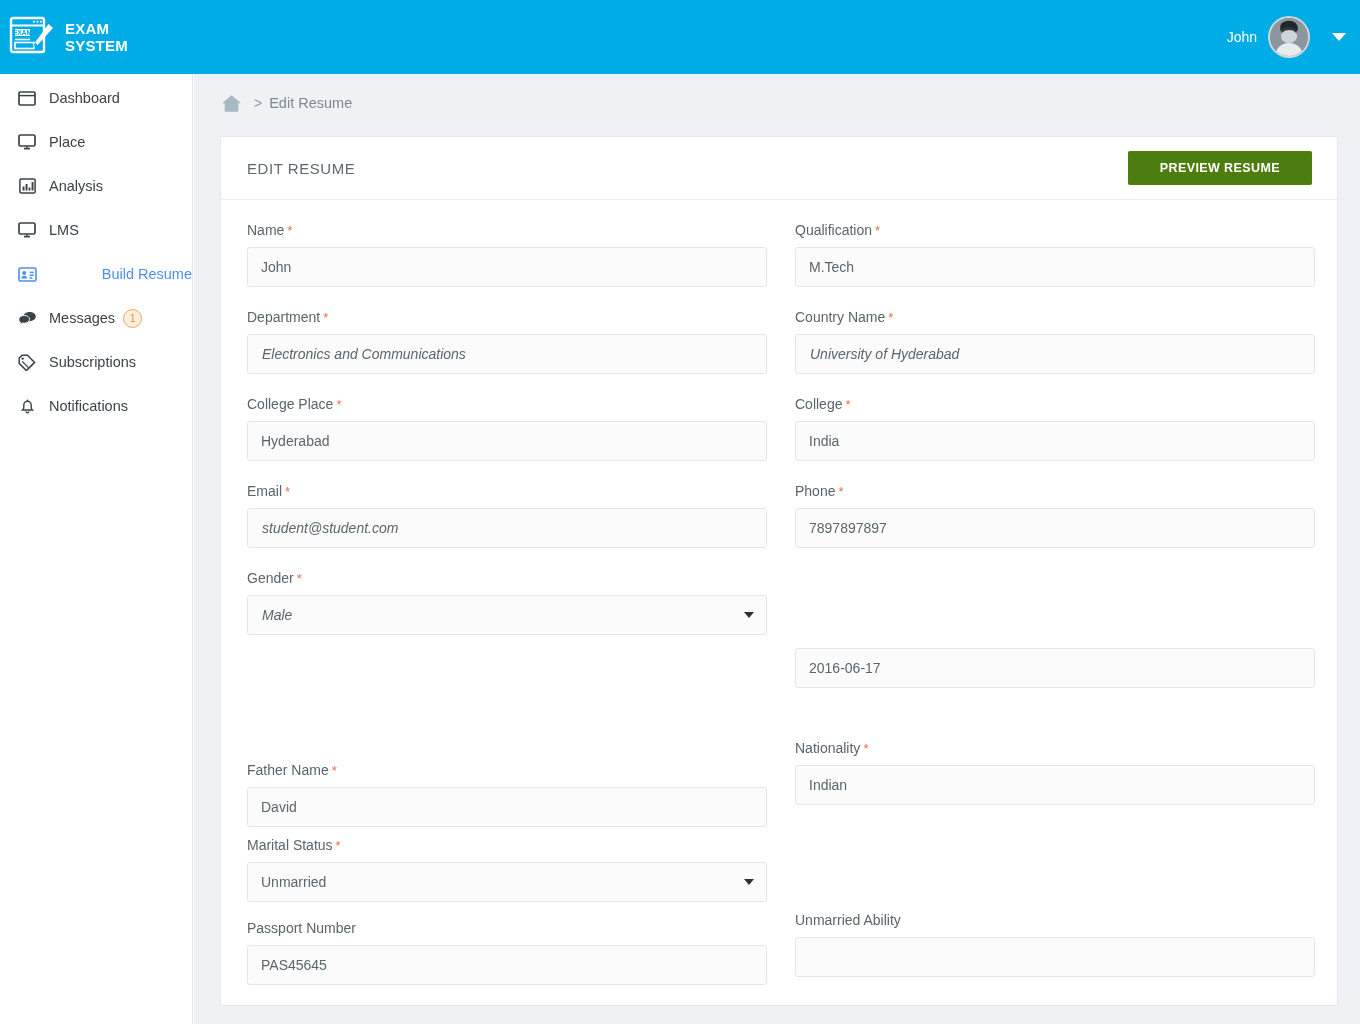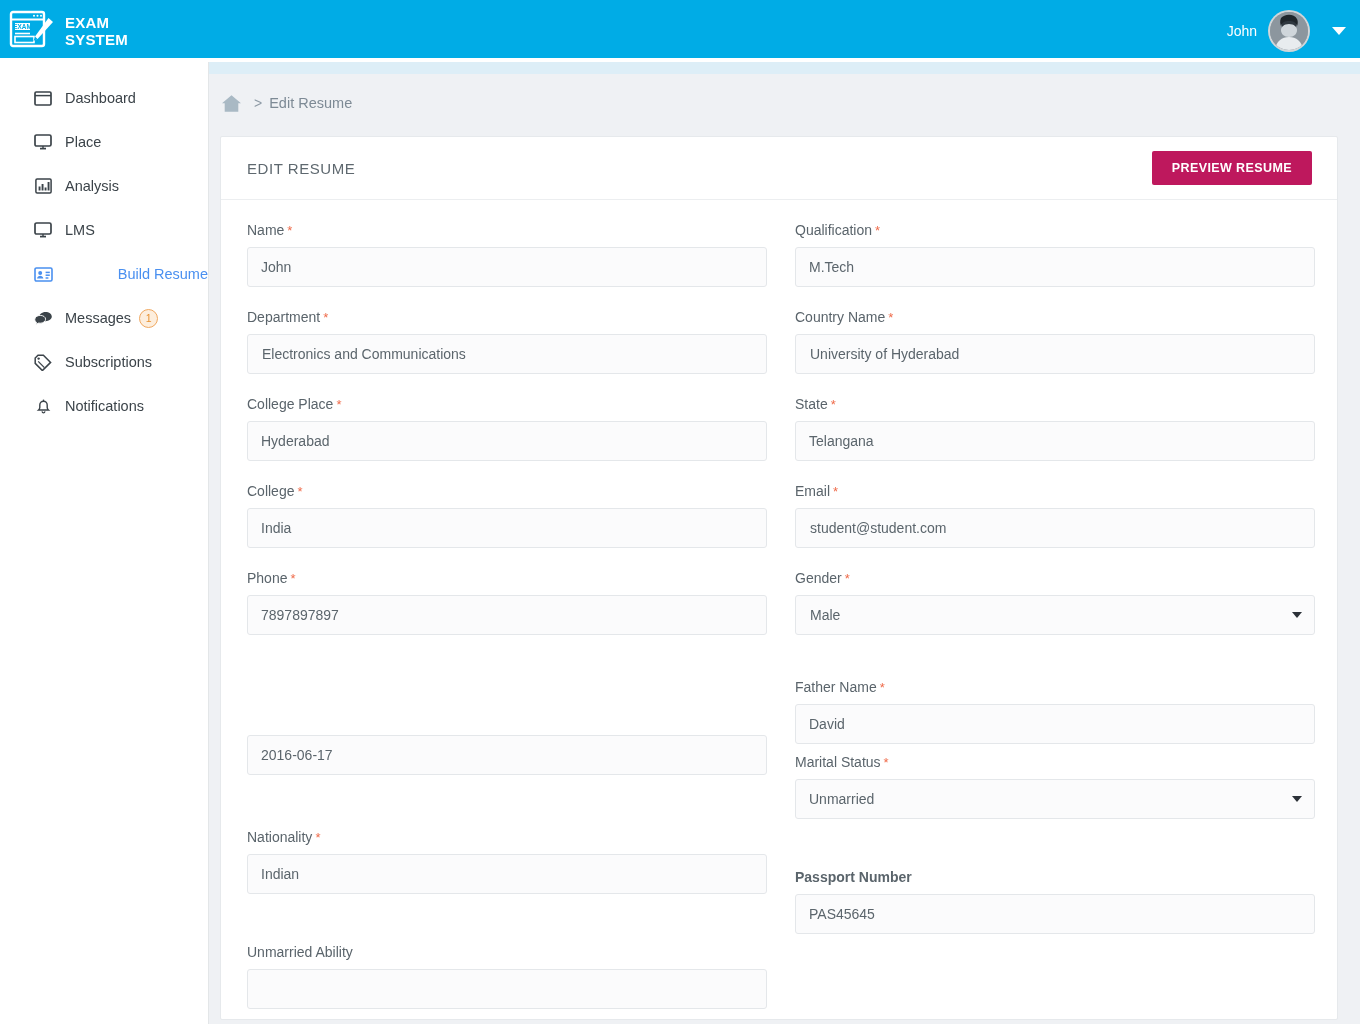--- a/index.html
+++ b/index.html
@@ -8,23 +8,23 @@
     margin: 0; padding: 0;
     width: 1360px; height: 1024px;
     overflow: hidden;
     background: #ffffff;
     font-family: "Liberation Sans", "DejaVu Sans", sans-serif;
   }
 
   
   .topbar {
     position: absolute; top: 0; left: 0;
-    width: 1360px; height: 58px;
+    width: 1360px; height: 74px;
     background: #00ace6;
-    display: flex; 
+    display: flex; align-items: center;
     z-index: 30;
   }
   .brand {
     width: 194px; height: 62px;
     display: flex; align-items: center;
     padding-left: 8px;
   }
   .brand-logo {
     width: 48px; height: 46px;
     flex: 0 0 48px;
@@ -62,21 +62,21 @@
   .caret-down {
     margin-left: 22px;
     width: 0; height: 0;
     border-left: 7px solid transparent;
     border-right: 7px solid transparent;
     border-top: 8px solid #ffffff;
   }
 
   
   .sidebar {
-    position: absolute; top: 62px; left: 16px;
+    position: absolute; top: 62px; left: 0;
     width: 193px; height: 962px;
     background: #ffffff;
     border-right: 1px solid #e3e6e8;
     padding-top: 14px;
     z-index: 20;
   }
   .nav-item {
     display: flex; align-items: center;
     height: 44px;
     padding-left: 16px;
@@ -144,28 +144,28 @@
     padding: 0 25px 0 26px;
     border-bottom: 1px solid #eceef0;
   }
   .card-title {
     color: #5e686f;
     font-size: 15px;
     letter-spacing: .55px;
     flex: 1 1 auto;
   }
   .btn-preview {
-    background: #be185d;
+    background: #4d7c0f;
     color: #ffffff;
     border: none;
     border-radius: 2px;
     font-size: 12.5px;
     font-weight: bold;
     letter-spacing: .4px;
-    padding: 10px 20px;
+    padding: 10px 32px;
     cursor: pointer;
     font-family: inherit;
   }
 
   .card-body {
     padding: 22px 25px 0 26px;
     position: relative;
   }
 
   
@@ -200,27 +200,27 @@
   .select-wrap .sel-caret {
     position: absolute; right: 13px; top: 50%;
     margin-top: -3px;
     width: 0; height: 0;
     border-left: 5px solid transparent;
     border-right: 5px solid transparent;
     border-top: 6px solid #2c3138;
     pointer-events: none;
   }
   
-  .field.wide .field-input { padding-left: 14px; }
+  .field.wide .field-input { padding-left: 14px; font-style: italic; }
 
   
   .dob-block { min-height: 160px; }
   .dob-block .field-input { margin-top: 78px; }
   .father-block .field-label { margin-top: 22px; }
-  .passport-block .field-label { margin-top: 40px; font-weight: bold; }
+  .passport-block .field-label { margin-top: 8px; }
 
   .row-gap-lg { margin-bottom: 22px; }
 </style>
 </head>
 <body>
 
 <div class="topbar">
   <div class="brand">
     <span class="brand-logo">
       <svg width="48" height="46" viewBox="0 0 48 46" fill="none">
@@ -402,26 +402,20 @@
             <span>Country Name</span><span class="req">*</span>
           </label>
           <input class="field-input" type="text" value="University of Hyderabad" style="">
         </div>
 
         <div class="field row-gap-lg">
           <label class="field-label">
             <span>College Place</span><span class="req">*</span>
           </label>
           <input class="field-input" type="text" value="Hyderabad" style="">
-        </div>
-        <div class="field row-gap-lg">
-          <label class="field-label">
-            <span>State</span><span class="req">*</span>
-          </label>
-          <input class="field-input" type="text" value="Telangana" style="">
         </div>
 
         <div class="field row-gap-lg">
           <label class="field-label">
             <span>College</span><span class="req">*</span>
           </label>
           <input class="field-input" type="text" value="India" style="">
         </div>
         <div class="field wide row-gap-lg">
           <label class="field-label">

